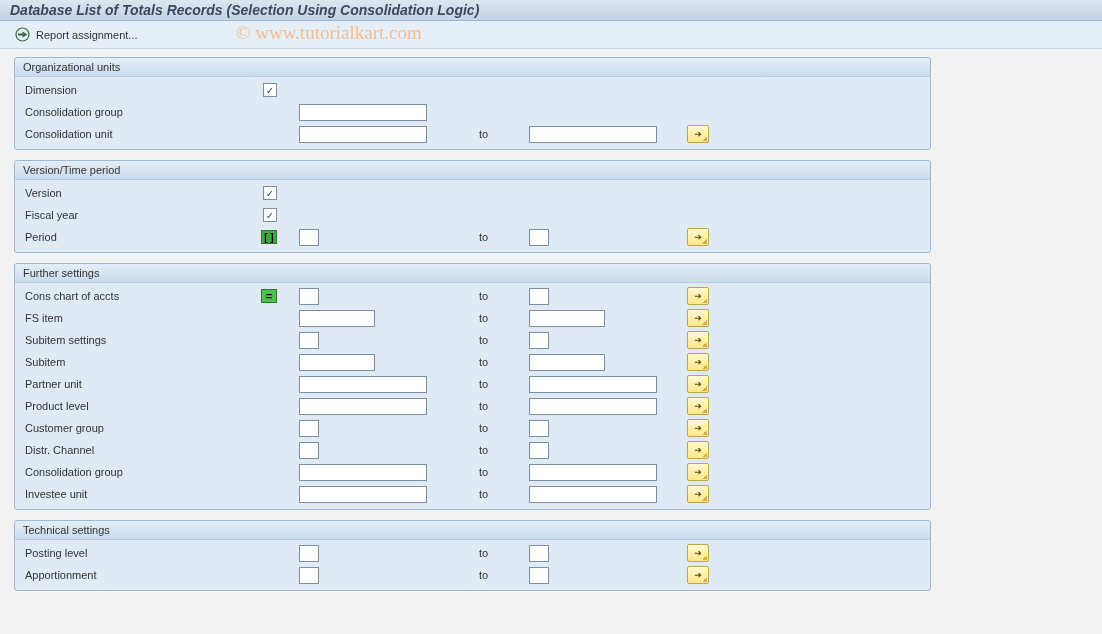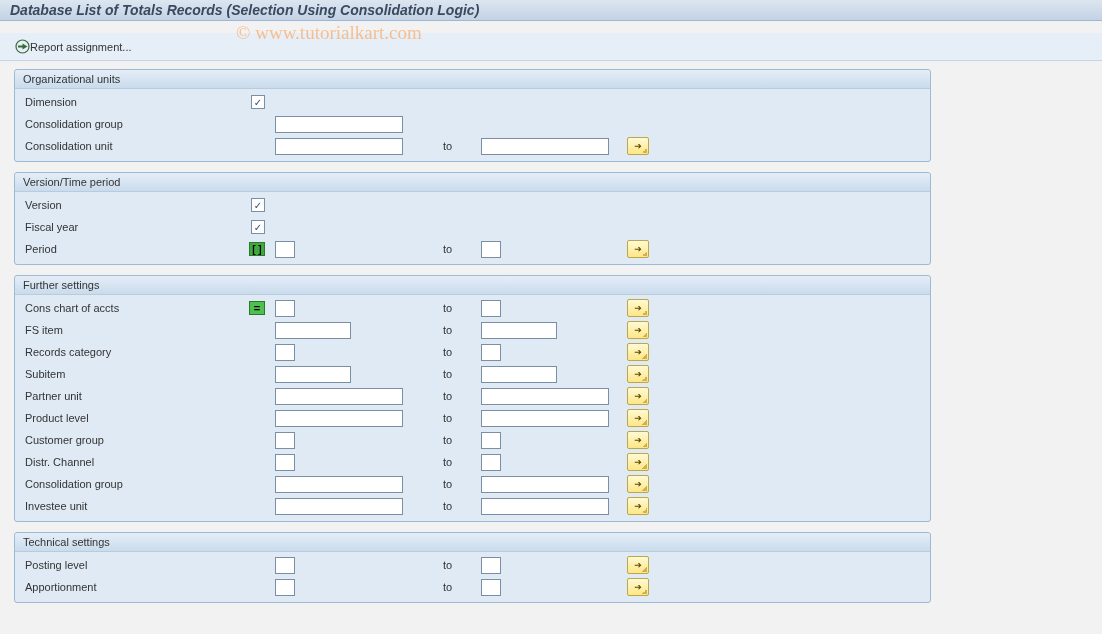--- a/index.html
+++ b/index.html
@@ -21,22 +21,22 @@
       font-style: italic;
       font-weight: bold;
       color: #3a4a5e;
     }
     .toolbar {
       background: #e6eef7;
       padding: 4px 10px 4px 14px;
       border-bottom: 1px solid #c5d4e6;
       display: flex;
       align-items: center;
+      gap: 6px;
       height: 28px;
-      margin-top: 12px;
     }
     .execute-icon {
       width: 16px;
       height: 16px;
       display: inline-flex;
       align-items: center;
       justify-content: center;
     }
     .toolbar-text {
       color: #333;
@@ -59,21 +59,21 @@
       border-bottom: 1px solid #b8ccde;
       border-radius: 3px 3px 0 0;
     }
     .group-body {
       padding: 2px 8px 4px 8px;
     }
     .row {
       display: flex;
       align-items: center;
       height: 22px;
-      gap: 4px;
+      gap: 16px;
     }
     .label {
       width: 220px;
       color: #333;
       padding-left: 2px;
     }
     .indicator-slot {
       width: 20px;
       display: flex;
       justify-content: flex-end;
@@ -295,21 +295,21 @@
           </div>
         <div class="to-label">to</div>
         <div class="to-slot">
             <input class="field w-sm" style="">
           </div>
         <div class="ext-slot">
             <div class="ext-btn"></div>
           </div>
       </div>
       <div class="row">
-        <div class="label">Records category</div>
+        <div class="label">Subitem settings</div>
         <div class="indicator-slot"></div>
         <div class="from-slot">
             <input class="field w-tiny" style="">
           </div>
         <div class="to-label">to</div>
         <div class="to-slot">
             <input class="field w-tiny" style="">
           </div>
         <div class="ext-slot">
             <div class="ext-btn"></div>

